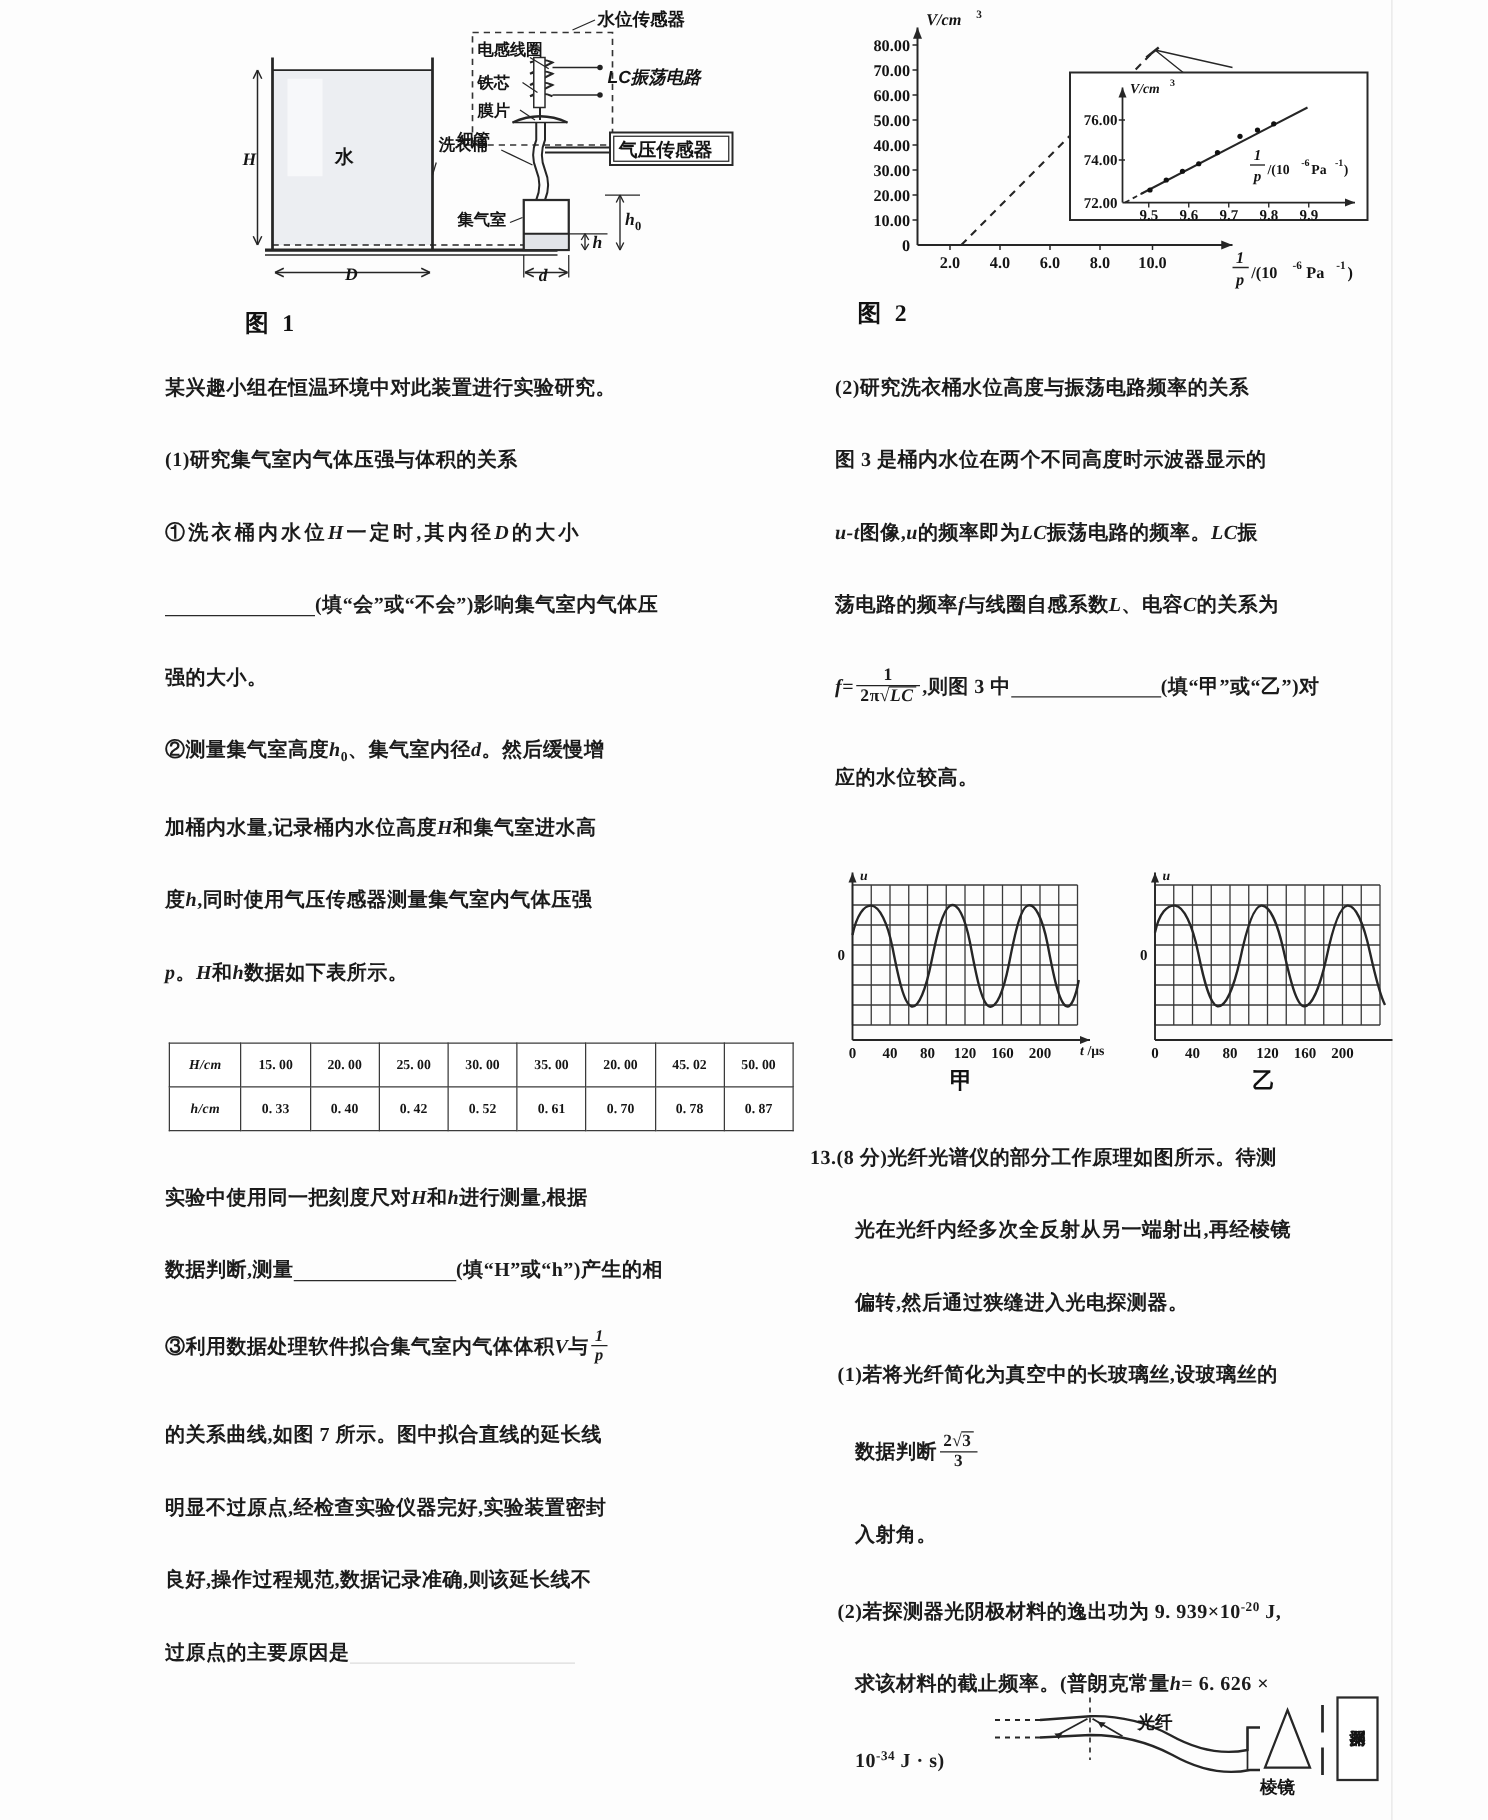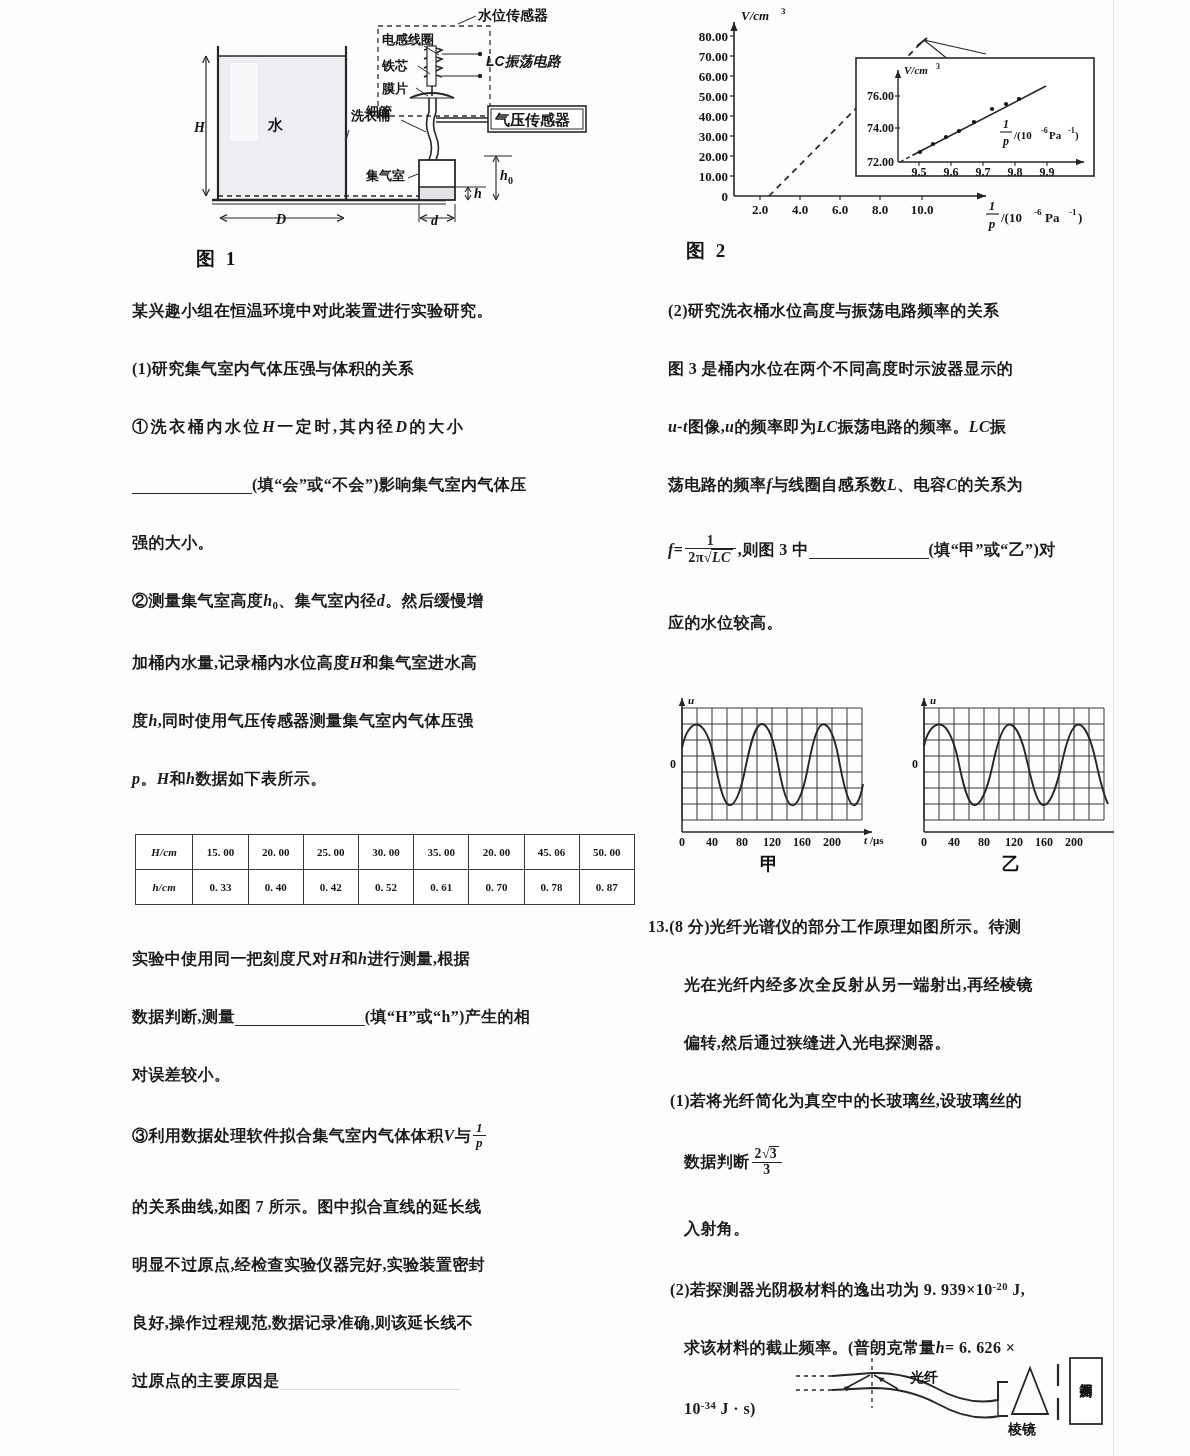--- a/index.html
+++ b/index.html
@@ -323,23 +323,20 @@
       </div>
     </div>
 
     <div style="position:absolute;top:930px;left:0;width:500px;">
       <div class="para">
         <span>实验中使用同一把刻度尺对</span><span class="it">H</span><span>和</span><span class="it">h</span><span>进行测量,根据</span>
       </div>
       <div class="para">
         <span>数据判断,测量</span><span class="blank b8"></span><span>(填“H”或“h”)产生的相</span>
       </div>
-      <div class="para">
-        <span>对误差较小。</span>
-      </div>
       <div class="para" style="line-height:64px;">
         <span>③利用数据处理软件拟合集气室内气体体积</span><span class="it">V</span><span>与</span><span class="frac"><span class="num it">1</span><span class="den it">p</span></span>
       </div>
       <div class="para" style="margin-top:10px;">
         <span>的关系曲线,如图 7 所示。图中拟合直线的延长线</span>
       </div>
       <div class="para">
         <span>明显不过原点,经检查实验仪器完好,实验装置密封</span>
       </div>
       <div class="para">
@@ -356,21 +353,21 @@
       <tr>
         <td class="hdr">
           <span class="it">H</span><span>/cm</span>
         </td>
         <td class="val">15. 00</td>
         <td class="val">20. 00</td>
         <td class="val">25. 00</td>
         <td class="val">30. 00</td>
         <td class="val">35. 00</td>
         <td class="val">20. 00</td>
-        <td class="val">45. 06</td>
+        <td class="val">45. 02</td>
         <td class="val">50. 00</td>
       </tr>
       <tr>
         <td class="hdr">
           <span class="it">h</span><span>/cm</span>
         </td>
         <td class="val">0. 33</td>
         <td class="val">0. 40</td>
         <td class="val">0. 42</td>
         <td class="val">0. 52</td>

